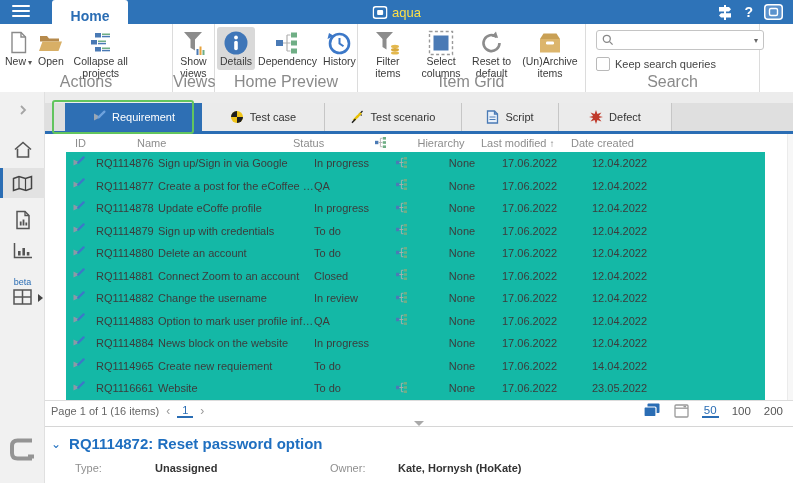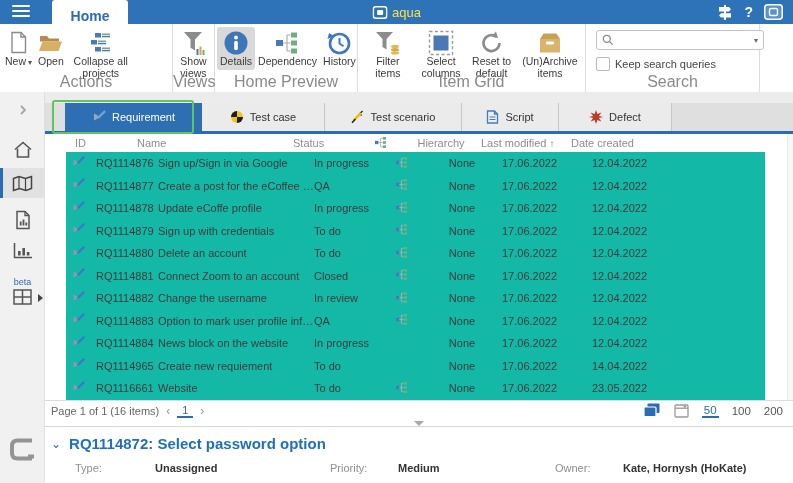--- a/index.html
+++ b/index.html
@@ -692,31 +692,27 @@
     </div>
   </div>
 
   <div class="splitter">
       <span class="tri"></span>
     </div>
 
   <div class="detail">
     <div class="detail-head">
       <span class="detail-chevron">⌄</span>
-      <span class="detail-title">RQ1114872: Select password option</span>
+      <span class="detail-title">RQ1114872: Reset password option</span>
     </div>
     <div class="detail-fields">
       <div class="df-pair1">
         <span class="df-label">Type:</span>
         <span class="df-value">Unassigned</span>
       </div>
-      <div class="df-pair2">
-        <span class="df-label">Priority:</span>
-        <span class="df-value">Medium</span>
-      </div>
       <div class="df-pair3">
         <span class="df-label">Owner:</span>
         <span class="df-value">Kate, Hornysh (HoKate)</span>
       </div>
     </div>
   </div>
 
 </div>
 
 </body></html>

